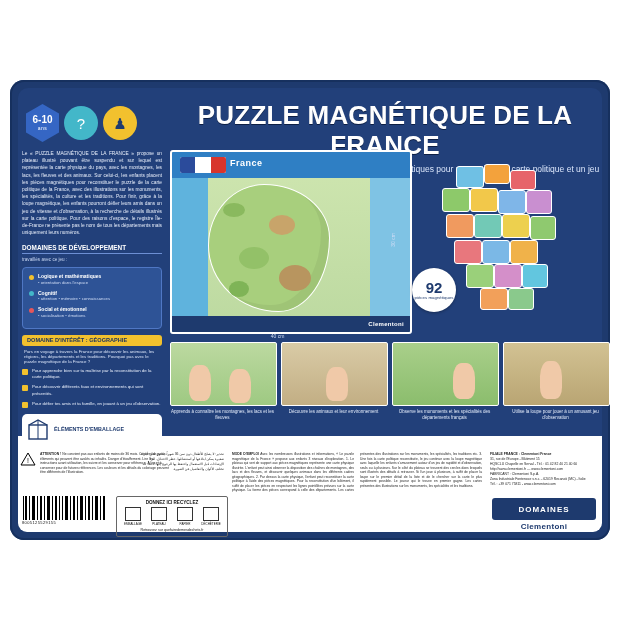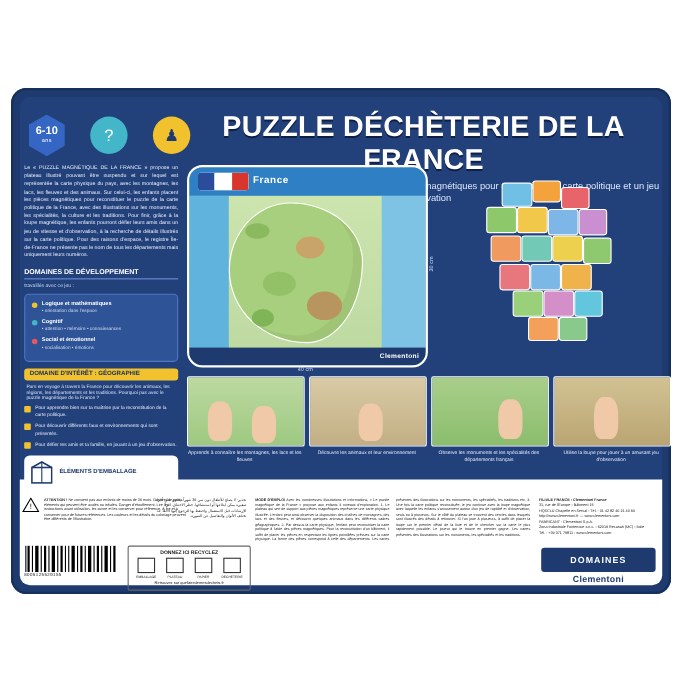--- a/index.html
+++ b/index.html
@@ -15,21 +15,21 @@
   .box-inner{
     position:absolute;left:8px;top:8px;right:8px;bottom:8px;
     background:#22407a;border-radius:10px;
   }
   .white-strip{
     position:absolute;left:8px;right:8px;bottom:8px;height:96px;
     background:#ffffff;border-radius:0 0 9px 9px;
   }
 
   
-  .badges{position:absolute;left:26px;top:104px;display:flex;gap:23px;align-items:center;}
+  .badges{position:absolute;left:26px;top:104px;display:flex;gap:5px;align-items:center;}
   .badge{
     width:33px;height:38px;background:#2b55a8;border:2px solid #5b84d6;
     border-radius:6px;display:flex;flex-direction:column;align-items:center;justify-content:center;
     color:#fff;
   }
   .badge.hex{
     clip-path:polygon(50% 0,100% 25%,100% 75%,50% 100%,0 75%,0 25%);
     border:none;background:#3566c4;
   }
   .badge .b-top{font-size:10px;font-weight:bold;line-height:10px;}
@@ -79,21 +79,21 @@
     margin-top:6px;background:#ffffff;border-radius:5px;padding:5px 6px;
     display:flex;align-items:center;gap:6px;
   }
   .pack-ico{width:20px;height:22px;position:relative;flex:0 0 auto;}
   .pack-txt{font-size:5.4px;font-weight:bold;color:#1e3a6e;line-height:7px;}
 
   
   .board{
     position:absolute;left:170px;top:150px;width:215px;height:180px;
     background:linear-gradient(#cfe6b0,#bcd9a0);
-    border:2px solid #ffffff;border-radius:14px;overflow:hidden;
+    border:2px solid #ffffff;border-radius:3px;overflow:hidden;padding-left:23px;
   }
   .board-sky{position:absolute;left:0;top:0;right:0;height:26px;background:#2f7fc4;}
   .board-flag{
     position:absolute;left:8px;top:5px;width:46px;height:16px;background:#fff;
     border-radius:2px;display:flex;overflow:hidden;
   }
   .flag-b{width:33%;height:100%;background:#2b4b9b;}
   .flag-w{width:34%;height:100%;background:#fff;}
   .flag-r{width:33%;height:100%;background:#d8352c;}
   .board-title{
@@ -207,21 +207,21 @@
     </div>
     <div class="badge round teal">
       <div class="b-ico">?</div>
     </div>
     <div class="badge round yellow">
       <div class="b-ico">♟</div>
     </div>
   </div>
 
   <div class="title-wrap">
-    <div class="title">PUZZLE DÉCHÈTERIE DE LA FRANCE</div>
+    <div class="title">PUZZLE MAGNÉTIQUE DE LA FRANCE</div>
     <div class="subtitle">Un plateau avec la carte physique, des pièces de puzzle magnétiques pour reconstituer la carte politique et un jeu d'observation</div>
   </div>
 
   <div class="left-col">
     <div class="desc">Le « PUZZLE MAGNÉTIQUE DE LA FRANCE » propose un plateau illustré pouvant être suspendu et sur lequel est représentée la carte physique du pays, avec les montagnes, les lacs, les fleuves et des animaux. Sur celui-ci, les enfants placent les pièces magnétiques pour reconstituer le puzzle de la carte politique de la France, avec des illustrations sur les monuments, les spécialités, la culture et les traditions. Pour finir, grâce à la loupe magnétique, les enfants pourront défier leurs amis dans un jeu de vitesse et d'observation, à la recherche de détails illustrés sur la carte politique. Pour des raisons d'espace, le registre Île-de-France ne présente pas le nom de tous les départements mais uniquement leurs numéros.</div>
 
     <div class="sec-head">DOMAINES DE DÉVELOPPEMENT</div>
     <div class="sec-sub">travaillés avec ce jeu :</div>
 
     <div class="devbox">
@@ -316,20 +316,24 @@
       <div class="dep" style="left:66px;top:50px;width:26px;height:22px;background:#edd04e"></div>
       <div class="dep" style="left:94px;top:52px;width:24px;height:22px;background:#8fc96f"></div>
       <div class="dep" style="left:18px;top:76px;width:26px;height:22px;background:#e8777d"></div>
       <div class="dep" style="left:46px;top:76px;width:26px;height:22px;background:#7bb8e6"></div>
       <div class="dep" style="left:74px;top:76px;width:26px;height:22px;background:#f0b24a"></div>
       <div class="dep" style="left:30px;top:100px;width:26px;height:22px;background:#9ad07a"></div>
       <div class="dep" style="left:58px;top:100px;width:26px;height:22px;background:#d48fc9"></div>
       <div class="dep" style="left:86px;top:100px;width:24px;height:22px;background:#62c6df"></div>
       <div class="dep" style="left:44px;top:124px;width:26px;height:20px;background:#f2a05a"></div>
       <div class="dep" style="left:72px;top:124px;width:24px;height:20px;background:#8ac98c"></div>
+    </div>
+    <div class="count-bubble">
+      <div class="cb-num">92</div>
+      <div class="cb-lab">pièces magnétiques</div>
     </div>
   </div>
 
   <div class="shots">
     <div class="shot">
       <div class="img" style="background:linear-gradient(#bcd9a0,#9ec982)">
         <div class="hand" style="left:18px;top:22px;width:22px;height:36px"></div>
         <div class="hand" style="left:58px;top:26px;width:22px;height:34px"></div>
       </div>
       <div class="cap">Apprends à connaître les montagnes, les lacs et les fleuves</div>

